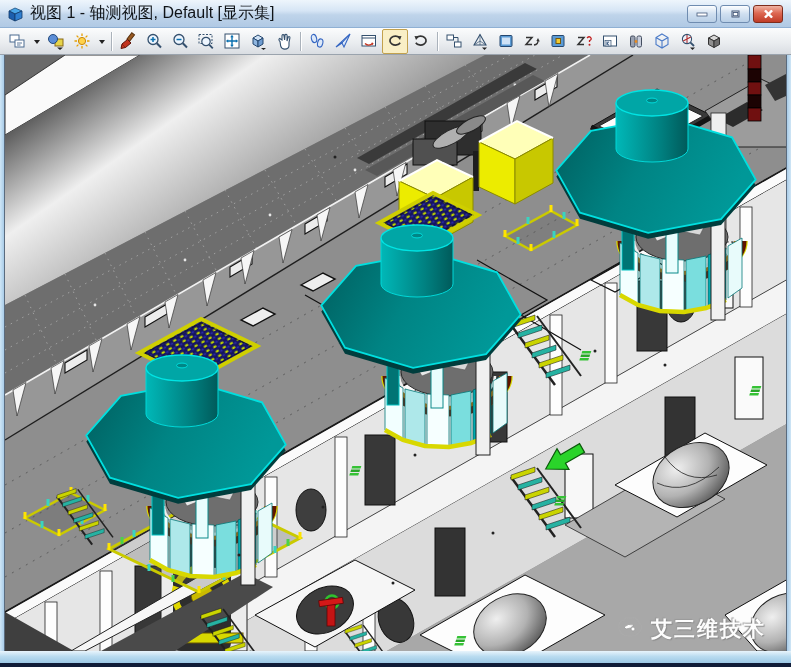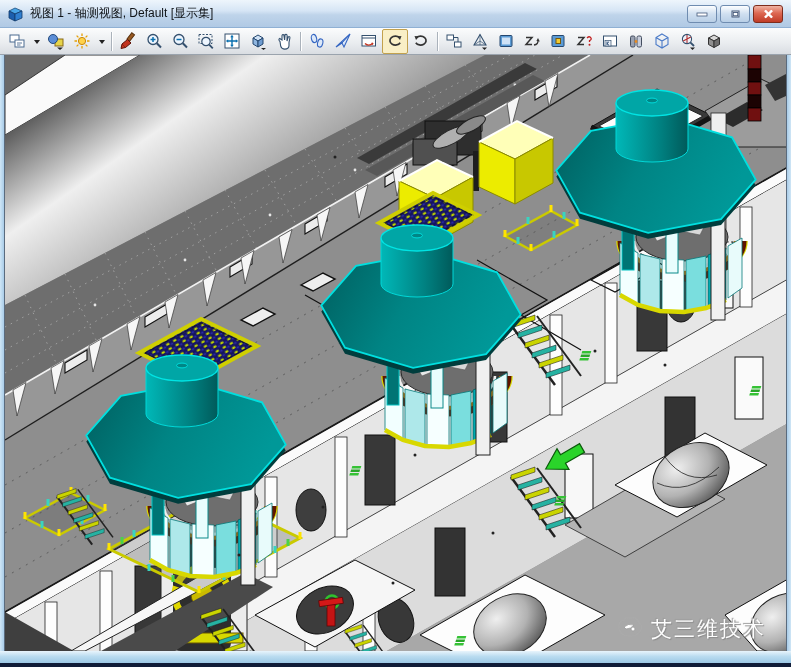--- a/index.html
+++ b/index.html
@@ -3,38 +3,38 @@
 <meta charset="utf-8">
 <style>
   html,body{margin:0;padding:0;background:#444;font-family:"Liberation Sans",sans-serif;}
   .window{position:relative;width:791px;height:667px;background:#bcd6ec;overflow:hidden;
           box-shadow:inset 0 0 0 1px #5c7da3;}
   
   .titlebar{position:absolute;left:0;top:0;width:791px;height:28px;
     background:linear-gradient(#eef5fc 0%,#d6e5f5 40%,#bfd4ea 55%,#b0c9e4 100%);
     border-bottom:1px solid #8fb0d4;display:flex;align-items:center;box-sizing:border-box;padding-left:7px;}
   .appicon{width:17px;height:16px;margin-right:6px;flex:0 0 auto;}
-  .title{font-size:12px;color:#101418;white-space:nowrap;flex:1 1 auto;}
+  .title{font-size:16px;color:#101418;white-space:nowrap;flex:1 1 auto;}
   .winbtns{display:flex;gap:3px;margin-right:8px;}
   .wbtn{width:30px;height:18px;border-radius:3px;border:1px solid #6f8cb0;box-sizing:border-box;
     background:linear-gradient(#fdfeff,#cfdff0 50%,#b9cfe6);display:flex;align-items:center;justify-content:center;}
   .wbtn.close{background:linear-gradient(#f0b4a4,#dd6852 45%,#c03c27);border-color:#7e2c1c;}
   
   .toolbar{position:absolute;left:0;top:28px;width:791px;height:27px;
     background:linear-gradient(#fbfcfd,#e9ecef 60%,#d9dde2);border-bottom:1px solid #9aa3ad;
     display:flex;align-items:center;box-sizing:border-box;padding-left:4px;}
   .tbtn{width:24px;height:23px;display:flex;align-items:center;justify-content:center;border:1px solid transparent;border-radius:2px;flex:0 0 auto;}
   .tbtn.narrow{width:11px;}
   .tbtn.selected{background:#f9efc6;border:1px solid #c2a14e;}
   .tsep{width:1px;height:19px;background:#aab2bb;margin:0 3px;flex:0 0 auto;box-shadow:1px 0 0 #fff;}
   
   .viewport{position:absolute;left:4px;top:55px;width:783px;height:596px;background:#8e8e8e;overflow:hidden;border-left:1px solid #5a6b7e;border-right:1px solid #5a6b7e;box-sizing:border-box;}
   .viewport svg{display:block;}
   .watermark{position:absolute;right:20px;bottom:8px;display:flex;align-items:flex-start;gap:6px;
-    color:#fdfdfd;font-size:21px;font-weight:normal;letter-spacing:2px;
+    color:#fdfdfd;font-size:21px;font-weight:bold;letter-spacing:2px;
     text-shadow:1px 1px 1px #8a8a8a,-1px -1px 1px #9a9a9a;}
   
   .bottomframe{position:absolute;left:0;top:651px;width:791px;height:16px;
     background:linear-gradient(#e8f4fc,#badcf0 45%,#9cc8e6);border-bottom:4px solid #101c38;box-sizing:border-box;}
   .sideframeL{position:absolute;left:0;top:55px;width:4px;height:596px;background:linear-gradient(90deg,#cfe6f6,#a9cce8);}
   .sideframeR{position:absolute;right:0;top:55px;width:4px;height:596px;background:linear-gradient(90deg,#a9cce8,#cfe6f6);}
 </style>
 </head>
 <body>
 

